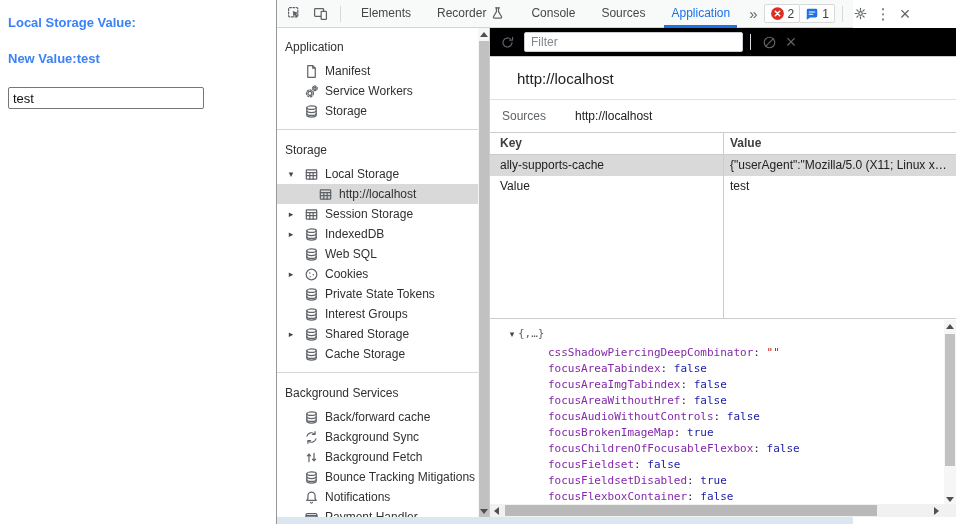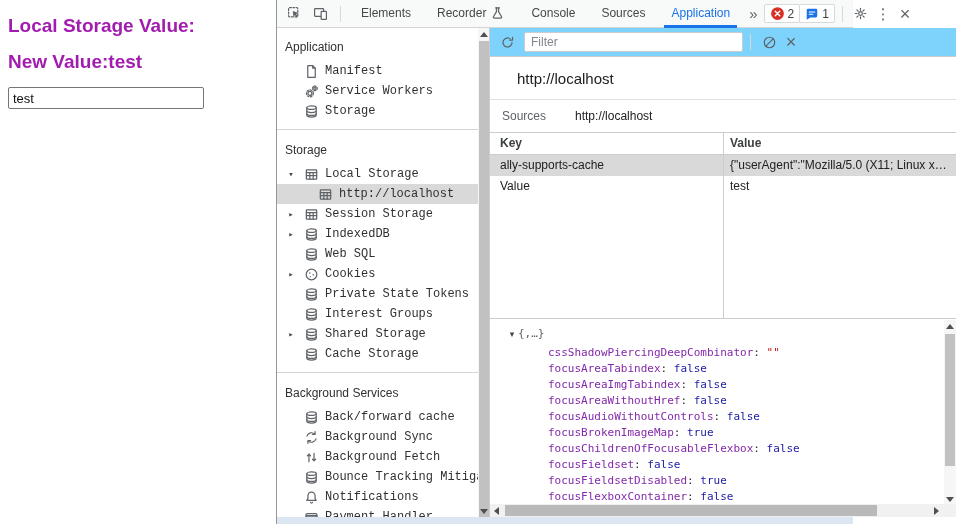--- a/index.html
+++ b/index.html
@@ -2,21 +2,21 @@
 <html><head>
 <meta charset="utf-8">
 <style>
   html,body{margin:0;padding:0;}
   body{
     width:956px;height:524px;position:relative;overflow:hidden;background:#fff;
     font-family:"Liberation Sans",sans-serif;color:#202124;
   }
   
   .page{position:absolute;left:0;top:0;width:276px;height:524px;background:#fff;}
-  .page-h{position:absolute;left:8px;font-size:19px;font-weight:bold;color:#a21caf;white-space:nowrap;}
+  .page-h{position:absolute;left:8px;font-size:13px;font-weight:bold;color:#3b82f6;white-space:nowrap;}
   .page-h1{top:15px;}
   .page-h2{top:51px;}
   .page-input{position:absolute;left:8px;top:87px;width:186px;height:18px;border:1px solid #767676;
     border-radius:2px;font-family:"Liberation Sans",sans-serif;font-size:13px;padding:1px 4px;color:#111;background:#fff;}
   
   .devtools{position:absolute;left:276px;top:0;width:577px;height:524px;background:#fff;
     border-left:1px solid #979797;box-sizing:border-box;font-size:12px;color:#3c4043;}
   
   .tabbar{position:absolute;left:0;top:0;right:0;height:28px;background:#f8f9f9;
     border-bottom:1px solid #d5d5d5;display:flex;align-items:center;box-sizing:border-box;}
@@ -37,42 +37,42 @@
     color:#5f6368;cursor:pointer;flex:none;}
   .kebab{font-size:15px;}
   .xclose{font-size:18px;line-height:18px;}
   .icon{display:inline-flex;align-items:center;justify-content:center;}
   
   .sidebar{position:absolute;left:0;top:28px;width:213px;height:489px;background:#fff;
     border-right:1px solid #ccc;box-sizing:border-box;overflow:hidden;}
   .sb-head{height:20px;line-height:20px;padding-left:8px;margin-top:10px;color:#303030;}
   .sb-head:first-child{margin-top:9px;}
   .sb-items{margin-top:4px;}
-  .sb-row{height:20px;display:flex;align-items:center;padding-left:8px;cursor:pointer;width:193px;font-family:Liberation Mono, monospace;}
+  .sb-row{height:20px;display:flex;align-items:center;padding-left:8px;cursor:pointer;width:193px;}
   .sb-row.sel{background:#d9d9d9;}
   .sb-arrow{width:12px;text-align:center;font-size:9px;color:#474747;flex:none;}
   .sb-icon{width:16px;margin-left:6px;flex:none;display:flex;justify-content:center;}
   .sb-label{margin-left:6px;white-space:nowrap;color:#303030;}
   .sb-row.child{padding-left:22px;}
   .sb-div{height:1px;background:#d6d6d6;width:201px;margin-top:8px;}
   
   .vsb{position:absolute;width:12px;background:#f6f6f6;}
   .vsb .sb-btn{position:absolute;left:0;width:12px;height:12px;display:flex;align-items:center;justify-content:center;}
   .tri-up{width:0;height:0;border-left:4px solid transparent;border-right:4px solid transparent;border-bottom:5px solid #505050;}
   .tri-dn{width:0;height:0;border-left:4px solid transparent;border-right:4px solid transparent;border-top:5px solid #505050;}
   .tri-lf{width:0;height:0;border-top:4px solid transparent;border-bottom:4px solid transparent;border-right:5px solid #505050;}
   .tri-rt{width:0;height:0;border-top:4px solid transparent;border-bottom:4px solid transparent;border-left:5px solid #505050;}
   .vsb .thumb{position:absolute;left:1px;width:10px;background:#c1c1c1;}
   .hsb{position:absolute;height:13px;background:#f1f1f1;}
   .hsb .sb-btn{position:absolute;top:0;width:13px;height:13px;display:flex;align-items:center;justify-content:center;}
   .hsb .thumb{position:absolute;top:1px;height:11px;background:#b9b9b9;}
   
   .main{position:absolute;left:213px;top:28px;width:466px;height:489px;background:#fff;}
   .toolbar{position:absolute;left:0;top:0;right:0;height:29px;border-bottom:1px solid #ccc;
-    background:#7dd3fc;display:flex;align-items:center;box-sizing:border-box;padding-left:6px;}
+    background:#000000;display:flex;align-items:center;box-sizing:border-box;padding-left:6px;}
   .filter{margin-left:6px;width:205px;height:18px;border:1px solid #c9cdd1;border-radius:2px;
     font-family:"Liberation Sans",sans-serif;font-size:12px;padding:0 6px;color:#333;background:#fff;}
   .filter::placeholder{color:#80868b;}
   .sv-title{position:absolute;left:0;top:29px;right:0;height:43px;line-height:43px;padding-left:27px;
     font-size:15px;color:#202124;border-bottom:1px solid #e0e0e0;box-sizing:border-box;}
   .sv-origin{position:absolute;left:0;top:72px;right:0;height:33px;border-bottom:1px solid #ccc;
     box-sizing:border-box;display:flex;align-items:center;}
   .origin-label{margin-left:12px;color:#5f6368;}
   .origin-value{margin-left:29px;color:#202124;}
   .grid{position:absolute;left:0;top:105px;right:0;height:185px;}

